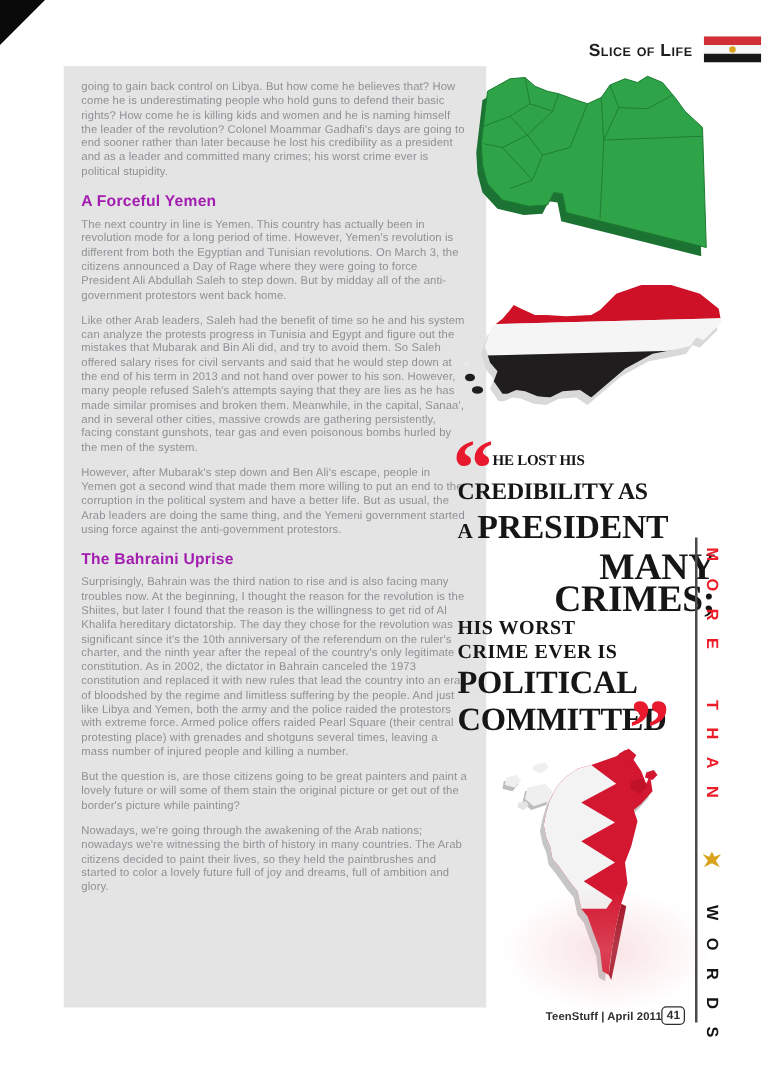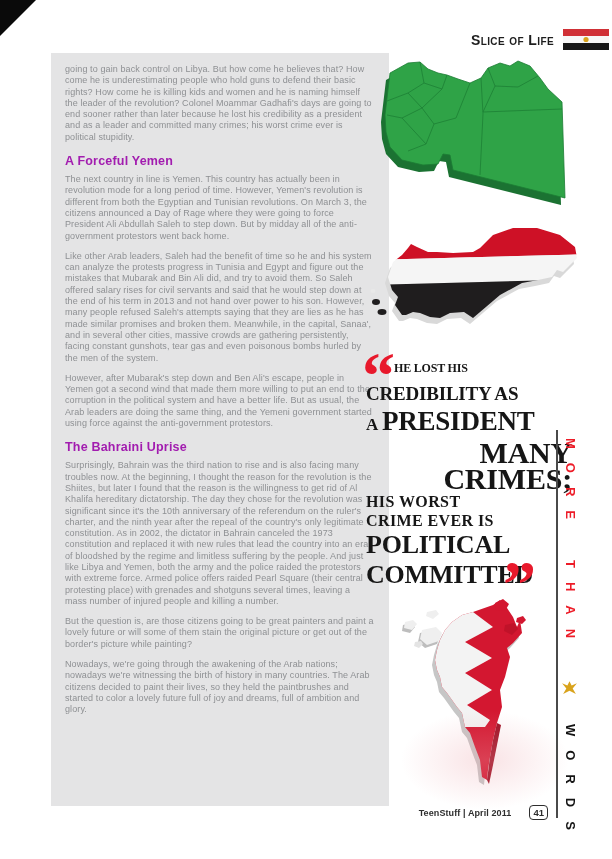--- a/index.html
+++ b/index.html
@@ -40,21 +40,21 @@
   .q8{font-size:26px;line-height:30px;}
   .q9{font-size:26px;line-height:30px;}
   
   .vrule{position:absolute;left:556px;top:430px;width:1.5px;height:388px;background:#4a4a4a;}
   .vbanner{position:absolute;left:561px;top:438px;writing-mode:vertical-rl;text-orientation:mixed;
            font-weight:bold;font-size:13px;letter-spacing:14px;line-height:17px;}
   .vbanner .w-red{color:#ed1c28;margin-bottom:9px;}
   .vbanner .w-black{color:#141414;}
   .vbanner svg{margin:2px 0 11px 0;}
   
-  .footer{position:absolute;top:805px;right:64px;display:flex;align-items:center;gap:18px;}
+  .footer{position:absolute;top:805px;right:64px;display:flex;align-items:center;gap:0;}
   .credit{font-size:9px;font-weight:bold;color:#2e2e2e;letter-spacing:.1px;}
   .pagenum{border:1.6px solid #2e2e2e;border-radius:4px;padding:0px 3px;font-size:9.5px;
            font-weight:bold;color:#2e2e2e;line-height:13px;}
 </style>
 </head>
 <body>
 
 <div class="page">
 
   <div class="corner"></div>

